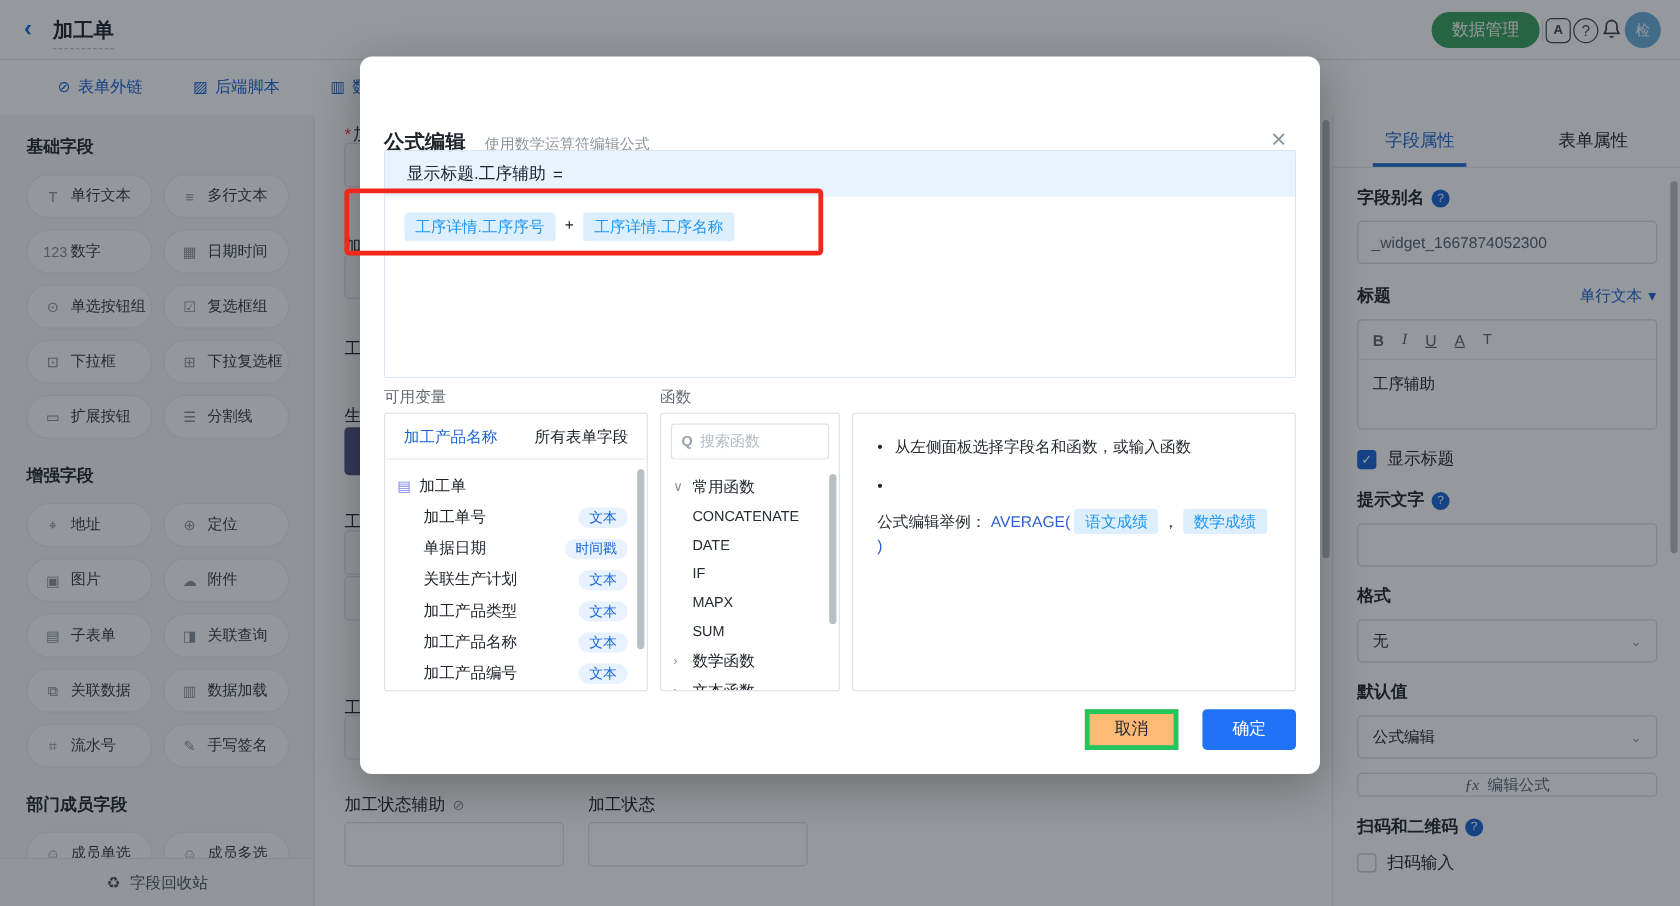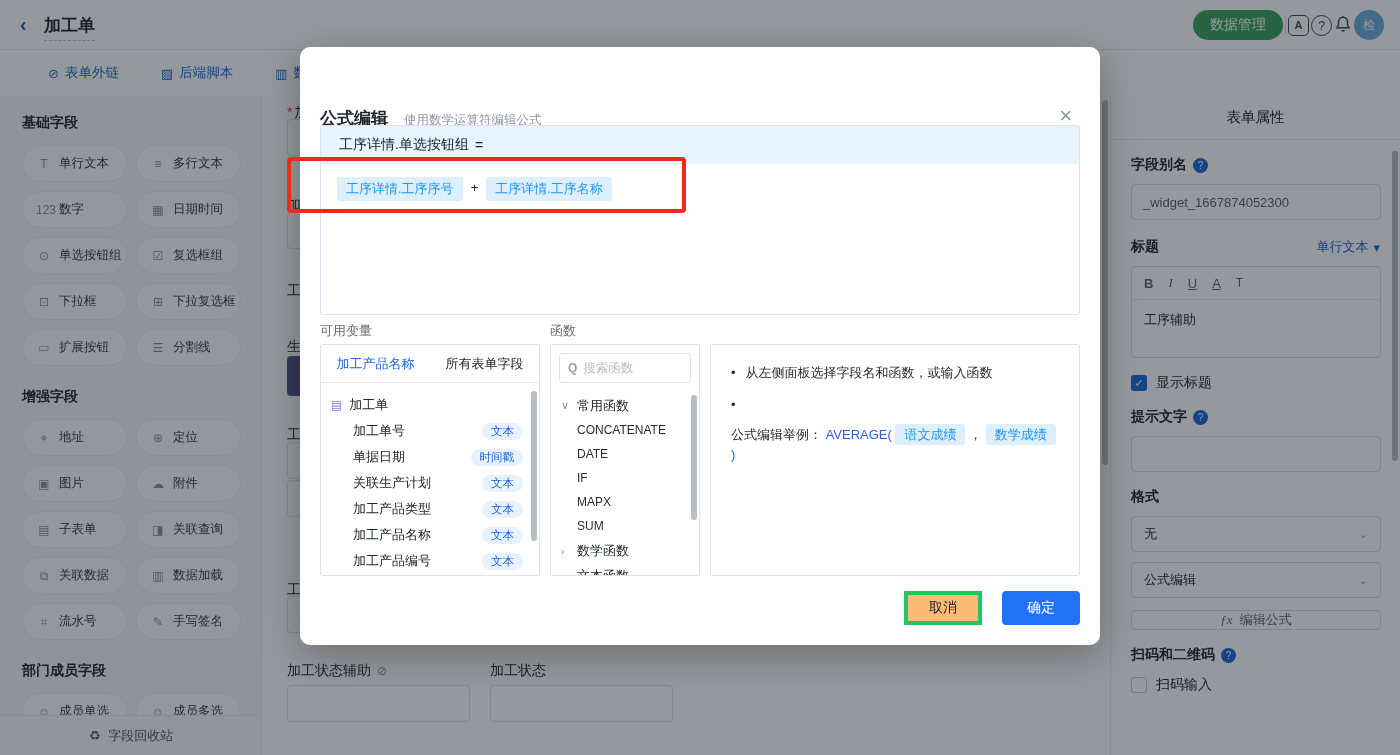--- a/index.html
+++ b/index.html
@@ -309,20 +309,21 @@
     </div>
     <div class="cv-input" style="left:25px; top:589px;"></div>
     <div class="cv-label" style="left:228px; top:566px;">加工状态</div>
     <div class="cv-input" style="left:228px; top:589px;"></div>
 
     <div class="v-scroll" style="right:2px; top:4px; height:365px;"></div>
   </div>
 
   <div class="rpanel">
     <div class="rp-tabs">
+      <div class="rp-tab active">字段属性</div>
       <div class="rp-tab">表单属性</div>
     </div>
     <div class="rp-body">
       <div class="rp-label">
         <span>字段别名</span>
           <span class="qmark">?</span>
       </div>
       <div class="rp-input">_widget_1667874052300</div>
 
       <div class="rp-row-split">
@@ -353,20 +354,21 @@
           <span class="qmark">?</span>
       </div>
       <div class="rp-input"></div>
 
       <div class="rp-label">格式</div>
       <div class="rp-select">
         <span>无</span>
           <span class="sel-caret">⌄</span>
       </div>
 
+      <div class="rp-label">默认值</div>
       <div class="rp-select">
         <span>公式编辑</span>
           <span class="sel-caret">⌄</span>
       </div>
       <div class="fx-btn">
         <span class="fx-g">ƒx</span>
         <span>编辑公式</span>
       </div>
 
       <div class="rp-label">
@@ -385,21 +387,21 @@
 
   <div class="modal">
     <div class="m-head">
       <span class="m-title">公式编辑</span>
       <span class="m-sub">使用数学运算符编辑公式</span>
     </div>
     <span class="m-close">×</span>
 
     <div class="formula">
       <div class="f-head">
-        <span>工序详情.单选按钮组</span>
+        <span>显示标题.工序辅助</span>
           <span>=</span>
       </div>
       <div class="f-body">
         <span class="chip">工序详情.工序序号</span>
         <span class="f-op">+</span>
         <span class="chip">工序详情.工序名称</span>
       </div>
     </div>
 
     <div class="m-sec-label" style="left:20px; top:275px;">可用变量</div>

